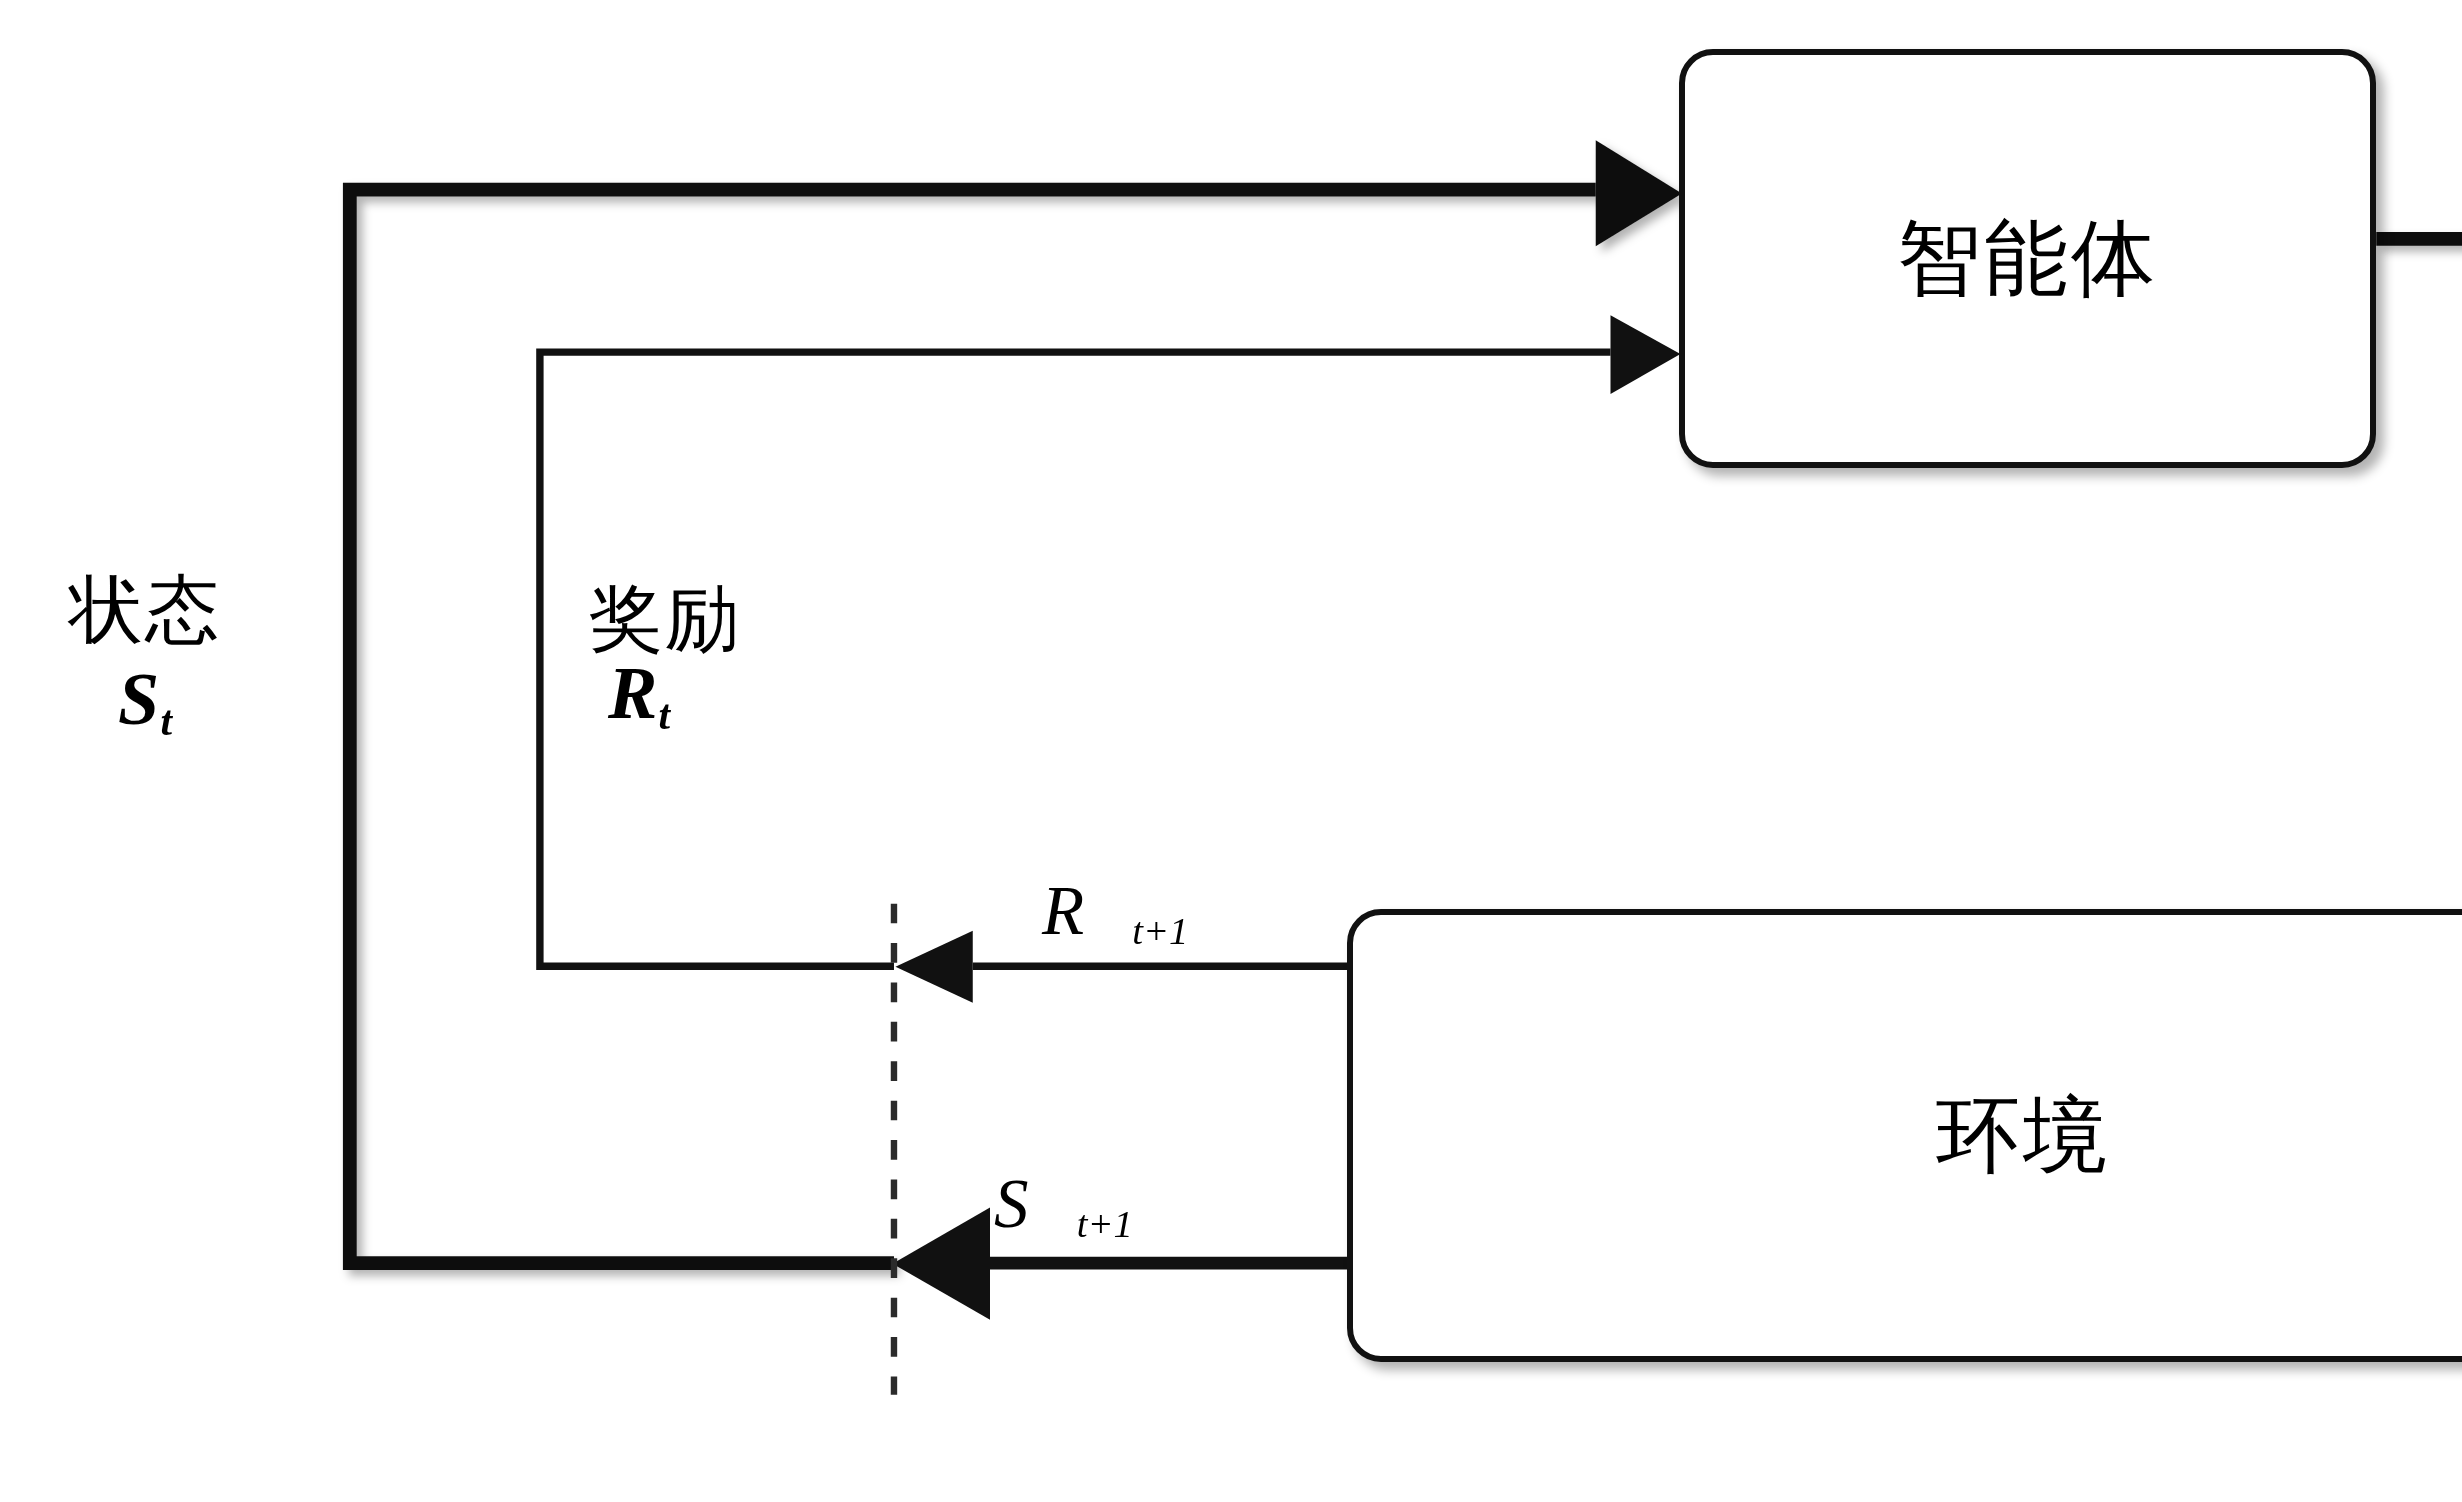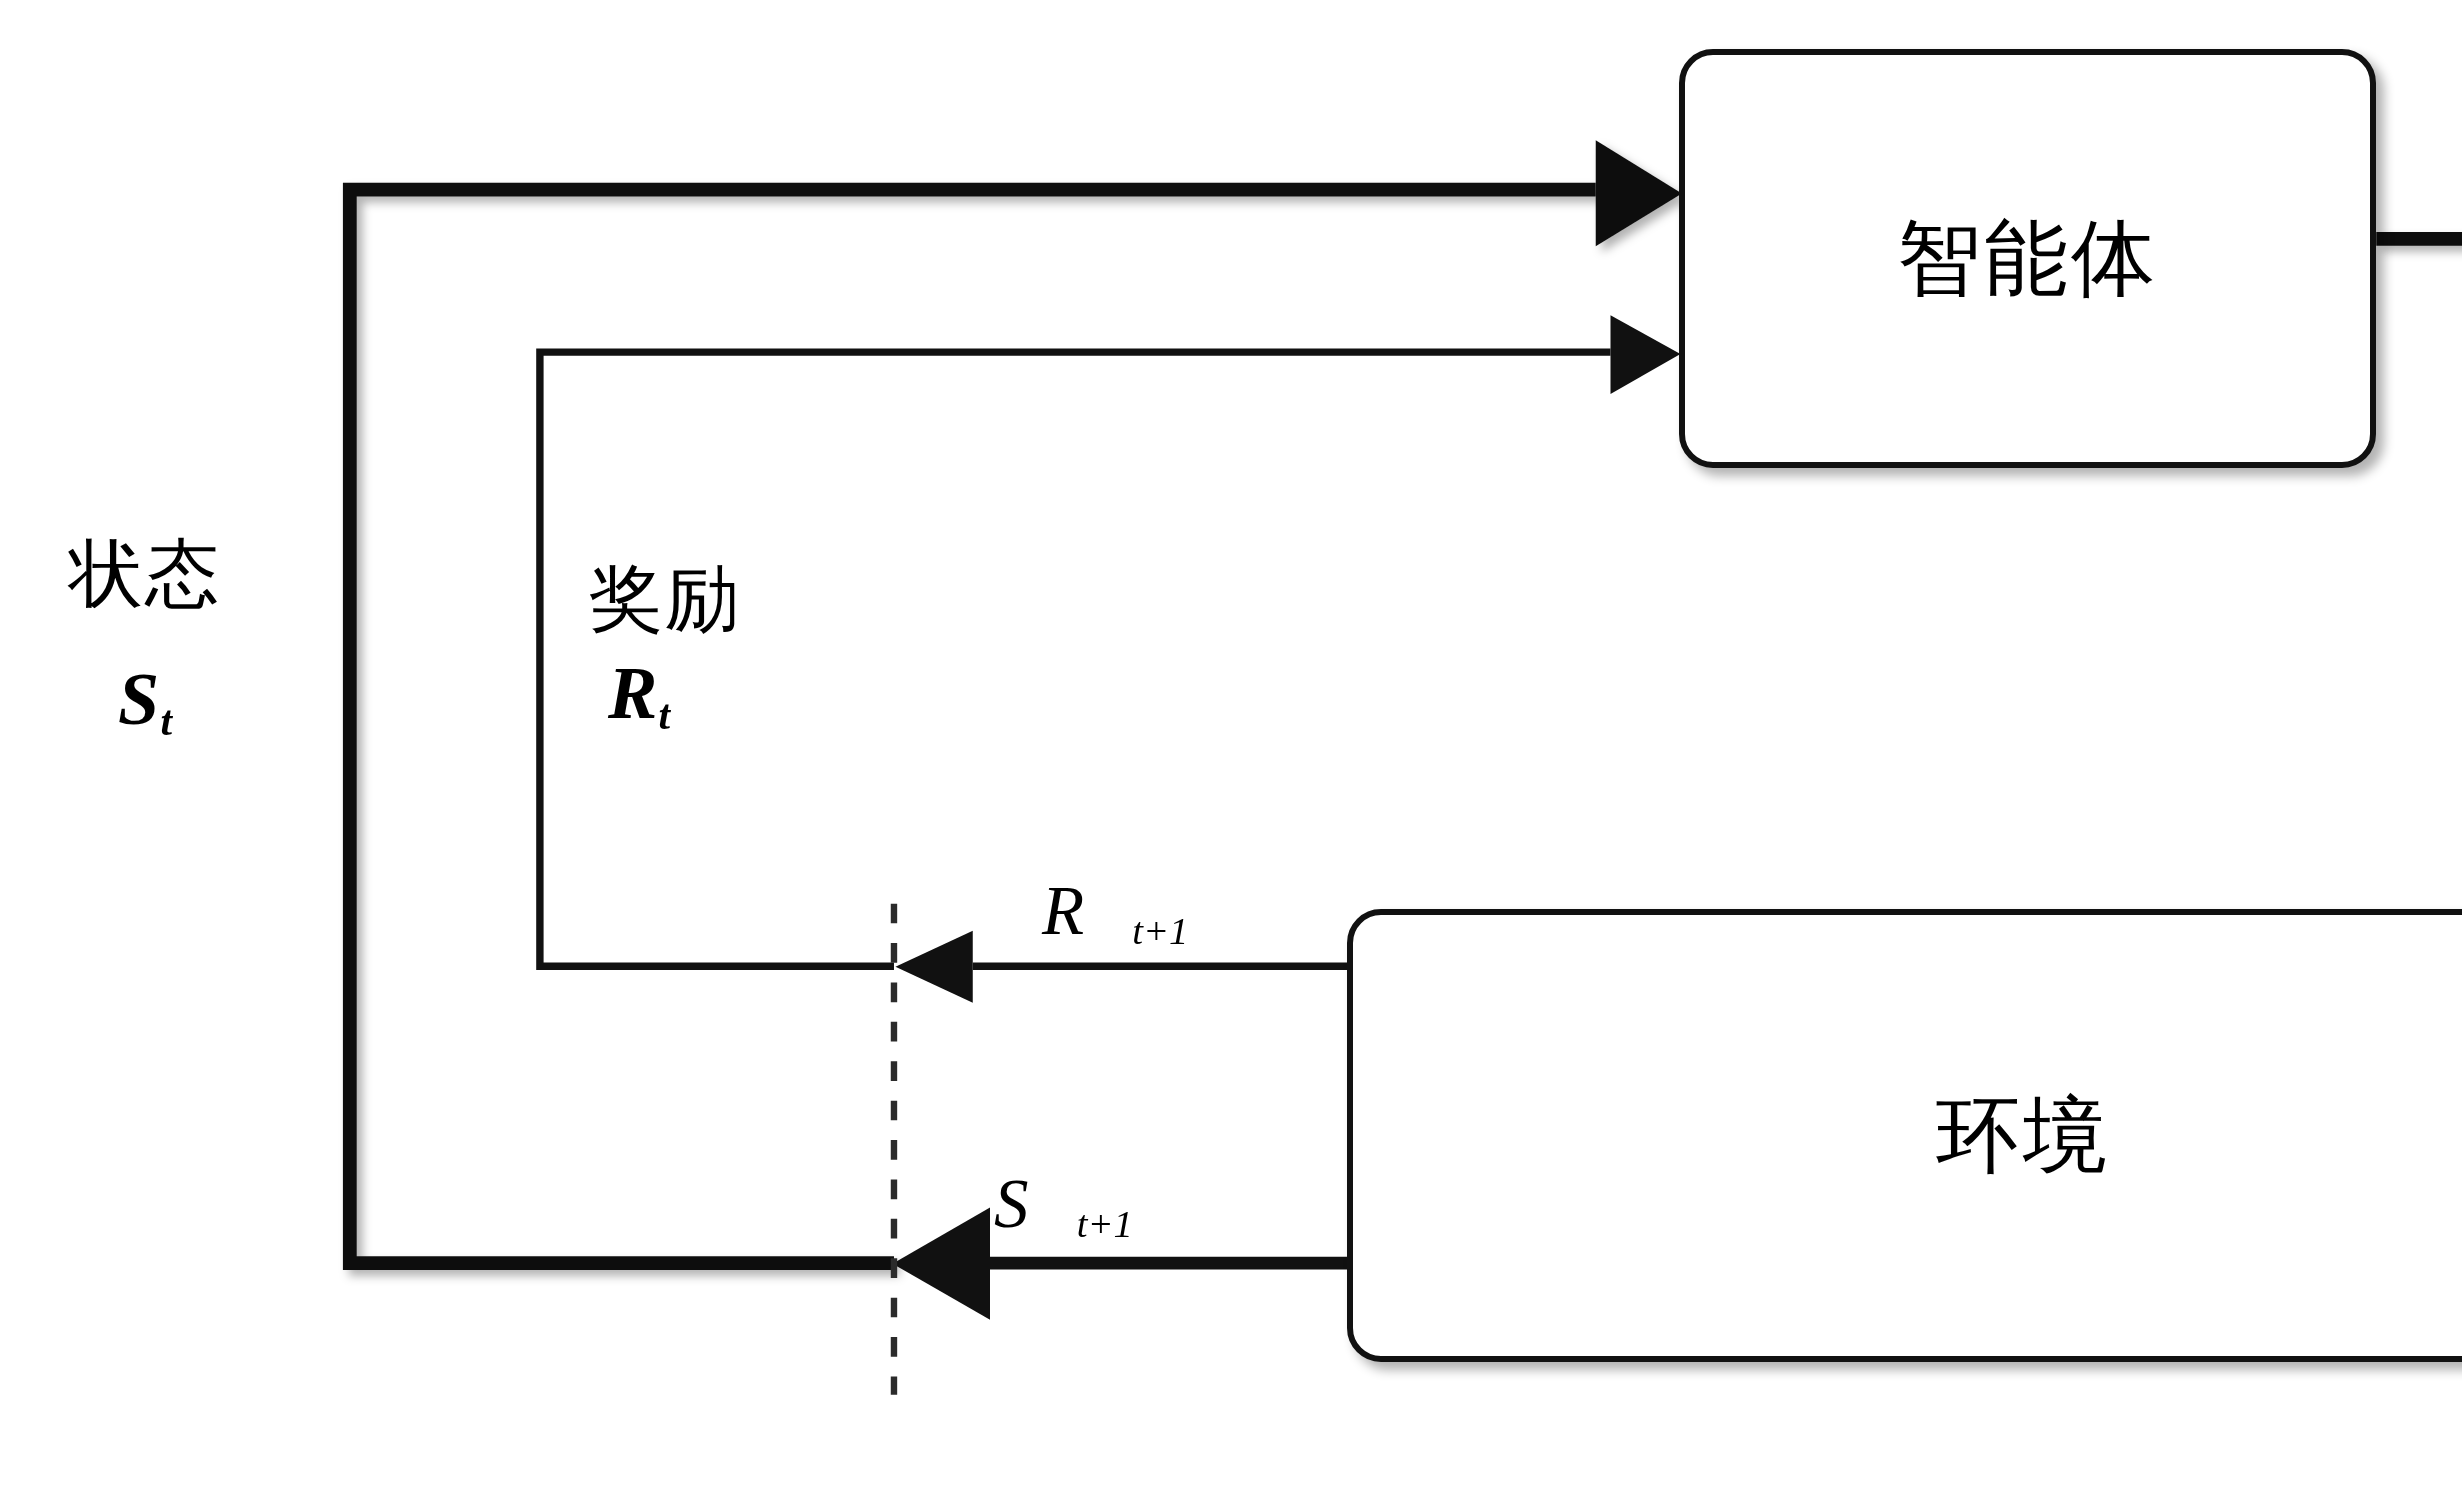--- a/index.html
+++ b/index.html
@@ -62,20 +62,21 @@
     position: absolute;
     color: #000000;
     white-space: nowrap;
     user-select: none;
   }
   .cjk-label {
     font-family: "Liberation Serif", "DejaVu Serif", serif;
     font-size: 74px;
     line-height: 1;
     letter-spacing: 2px;
+    margin-top: 36px;
   }
   .sym-label {
     font-family: "Liberation Serif", "DejaVu Serif", serif;
     font-style: italic;
     font-weight: bold;
     font-size: 74px;
     line-height: 1;
   }
   .sym-label sub {
     font-size: 0.56em;
@@ -97,21 +98,21 @@
     font-style: italic;
     vertical-align: baseline;
     position: relative;
     top: 0.26em;
     left: 0.03em;
     margin-left: 47px;
   }
   
   #label-state-cjk   { left: 69px;  top: 537px; }
   #label-state-sym   { left: 118px;  top: 662px; }
-  #label-reward-cjk  { left: 589px; top: 562px; }
+  #label-reward-cjk  { left: 589px; top: 546px; }
   #label-reward-sym  { left: 608px; top: 656px; }
   #label-reward-next { left: 1042px; top: 877px; }
   #label-state-next  { left: 994px; top: 1170px; }
 
   #caption-strip {
     position: absolute;
     left: 118px;
     top: 1462px;
     font-family: "Liberation Serif", "DejaVu Serif", serif;
     font-size: 38px;

